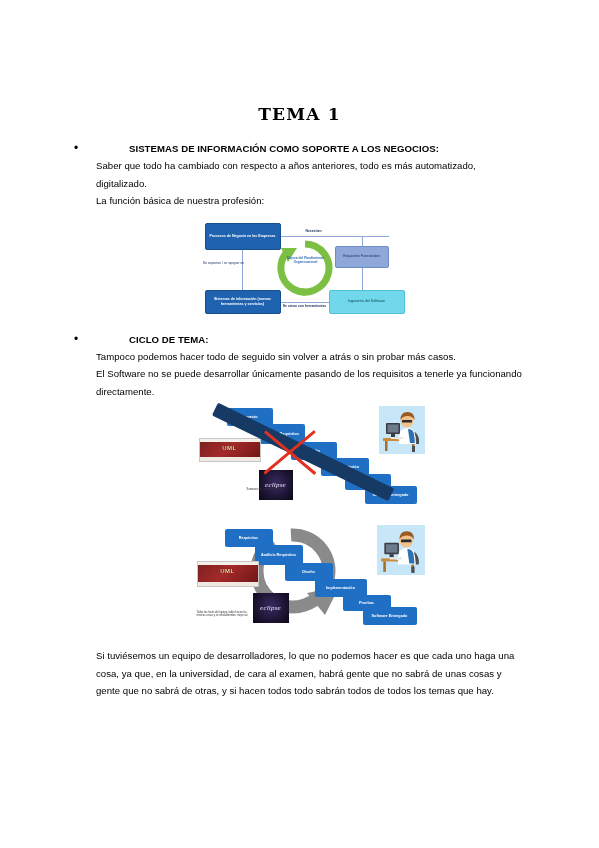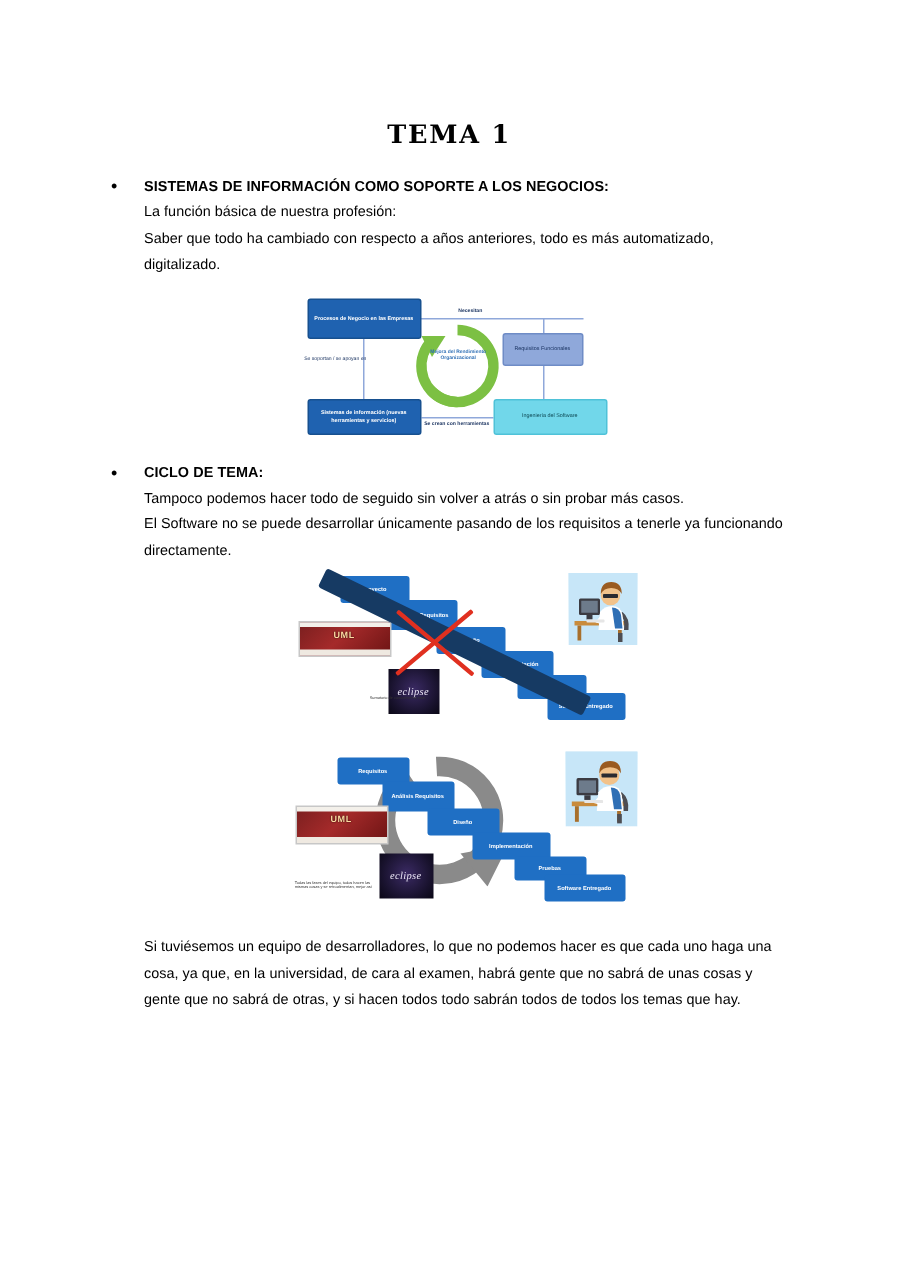--- a/index.html
+++ b/index.html
@@ -21,21 +21,21 @@
 
   
   .doc-title-1 {
     text-align: center;
     font-family: "DejaVu Serif", serif;
     font-weight: bold;
     font-size: 17px;
     letter-spacing: 1.2px;
     color: #000;
     margin: 0;
-    padding-top: 80px;
+    padding-top: 104px;
   }
   .doc-title-2 {
     text-align: center;
     font-family: "DejaVu Serif", serif;
     font-weight: bold;
     font-size: 17.5px;
     letter-spacing: 1.1px;
     color: #000;
     margin: 0;
     padding-top: 15px;
@@ -57,20 +57,21 @@
     font-size: 12px;
     line-height: 17px;
     color: #000;
   }
   .bullet-head {
     font-size: 9.6px;
     font-weight: bold;
     line-height: 17px;
     color: #000;
     letter-spacing: 0.05px;
+    margin-left: 33px;
   }
   p.para {
     font-size: 9.6px;
     line-height: 17.5px;
     color: #000;
     margin: 0;
     letter-spacing: 0.02px;
   }
   .gap-sm { height: 6px; }
   .gap-md { height: 11px; }
@@ -246,22 +247,22 @@
 <div class="page">
 
   <h1 class="doc-title-1">TEMA 1</h1>
 
   <div class="content">
 
     <div class="bullet-row">
       <span class="bullet-dot">•</span>
       <div class="bullet-head">SISTEMAS DE INFORMACIÓN COMO SOPORTE A LOS NEGOCIOS:</div>
     </div>
+    <p class="para">Saber que todo ha cambiado con respecto a años anteriores, todo es más automatizado, digitalizado.</p>
     <p class="para">La función básica de nuestra profesión:</p>
-    <p class="para">Saber que todo ha cambiado con respecto a años anteriores, todo es más automatizado, digitalizado.</p>
 
     <div class="fig1-wrap">
       <div class="fig1">
 
         <div class="f1-line" style="left:81px;  top:18px;  width:109px; height:1px;"></div>
         <div class="f1-line" style="left:163px; top:18px;  width:1px;   height:11px;"></div>
         <div class="f1-line" style="left:163px; top:50px;  width:1px;   height:22px;"></div>
         <div class="f1-line" style="left:43px;  top:32px;  width:1px;   height:40px;"></div>
         <div class="f1-line" style="left:82px;  top:84px;  width:48px;  height:1px;"></div>
 

